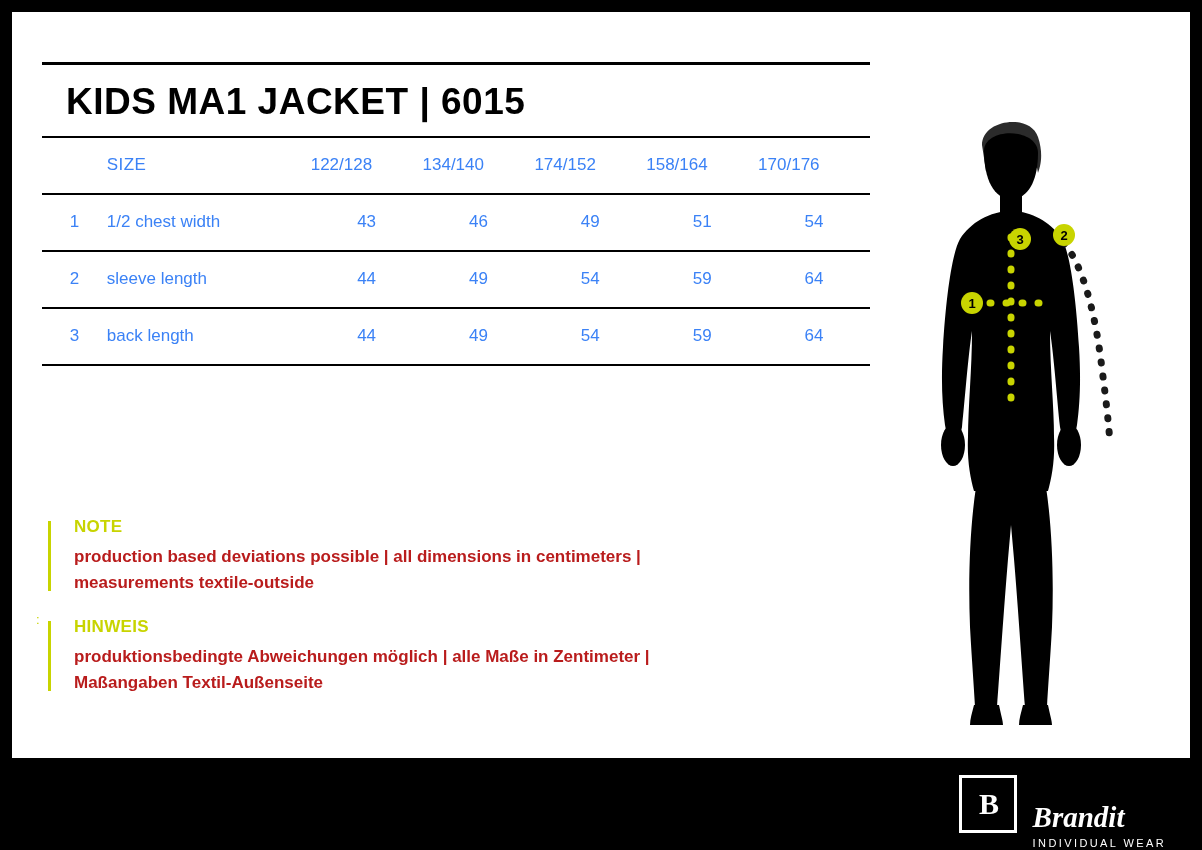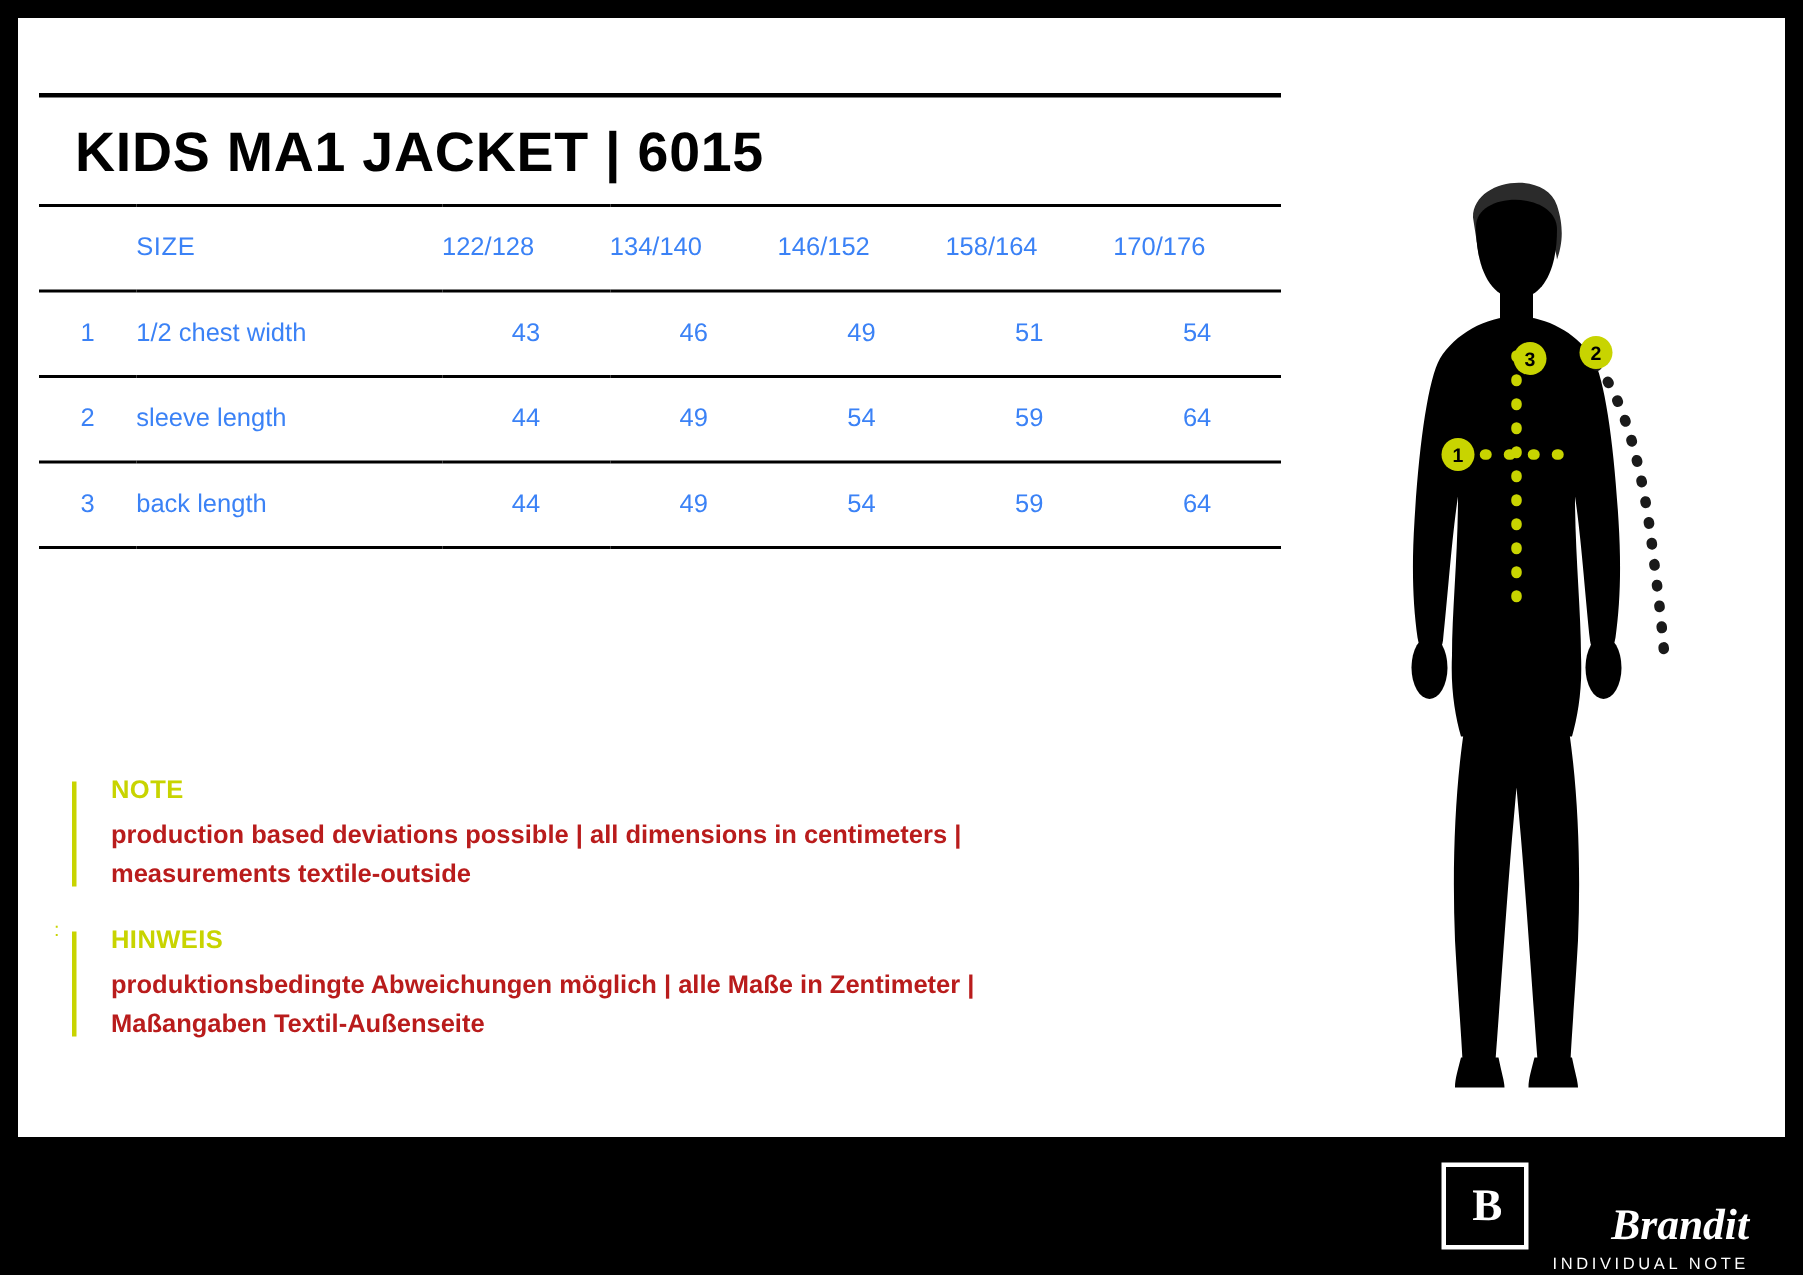--- a/index.html
+++ b/index.html
@@ -19,21 +19,21 @@
     height: 850px;
     background: #ffffff;
     box-sizing: border-box;
     border-left: 12px solid #000;
     border-right: 12px solid #000;
     border-top: 12px solid #000;
   }
   
   .content {
     position: absolute;
-    left: 14px;
+    left: 30px;
     top: 50px;
     width: 828px;
   }
   .title-rule-top {
     height: 3px;
     background: #000;
     width: 828px;
   }
   .title {
     font-size: 37px;
@@ -169,21 +169,21 @@
     justify-content: center;
     font-family: "Liberation Serif", serif;
     font-weight: bold;
     font-size: 30px;
     margin-right: 16px;
     letter-spacing: -3px;
   }
   .brand-text {
     display: flex;
     flex-direction: column;
-    align-items: flex-end;
+    align-items: flex-start;
     margin-top: 44px;
   }
   .brand-name {
     color: #ffffff;
     font-family: "Liberation Serif", serif;
     font-style: italic;
     font-weight: bold;
     font-size: 29px;
     line-height: 1;
   }
@@ -214,21 +214,21 @@
         <col class="c-val">
         <col class="c-val">
         <col class="c-val">
       </colgroup>
       <thead>
         <tr>
           <th class="h-num"></th>
           <th class="h-lbl">SIZE</th>
           <th class="h-val">122/128</th>
           <th class="h-val">134/140</th>
-          <th class="h-val">146/152</th>
+          <th class="h-val">174/152</th>
           <th class="h-val">158/164</th>
           <th class="h-val">170/176</th>
         </tr>
       </thead>
       <tbody>
         <tr>
           <td class="t-num">1</td>
           <td class="t-lbl">1/2 chest width</td>
           <td class="t-val">43</td>
           <td class="t-val">46</td>
@@ -340,18 +340,18 @@
         <text x="152" y="133" text-anchor="middle" font-family="Liberation Sans, sans-serif" font-size="13" font-weight="bold" fill="#000">2</text>
       </g>
     </svg>
   </div>
 
   <div class="footer">
     <div class="brand">
       <div class="brand-mark">B</div>
       <div class="brand-text">
         <div class="brand-name">Brandit</div>
-        <div class="brand-sub">INDIVIDUAL NOTE</div>
+        <div class="brand-sub">INDIVIDUAL WEAR</div>
       </div>
     </div>
   </div>
 
 </div>
 
 </body></html>

